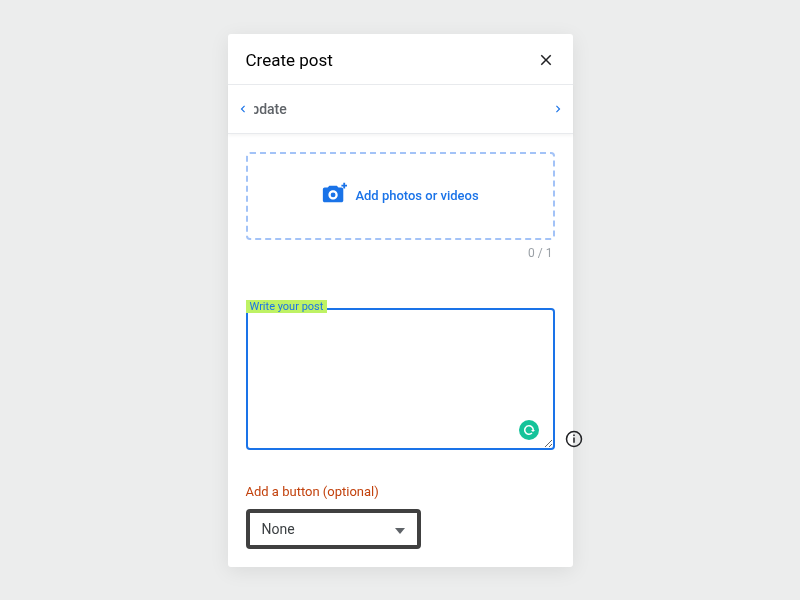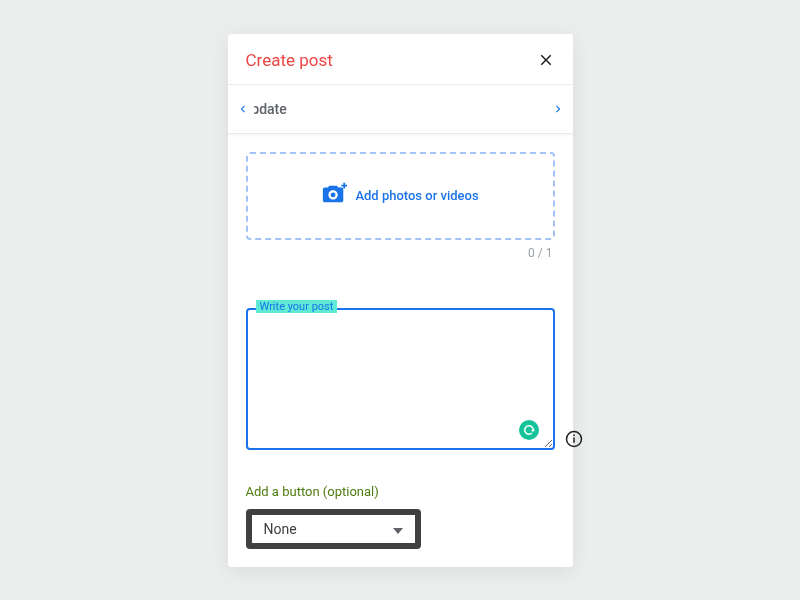--- a/index.html
+++ b/index.html
@@ -22,21 +22,21 @@
     }
     .header {
       display: flex;
       align-items: center;
       justify-content: space-between;
       padding: 16px 18px 14px 18px;
     }
     .header-title {
       font-size: 17px;
       font-weight: 400;
-      color: #ef4444;
+      color: #000000;
     }
     .close-btn {
       cursor: pointer;
       line-height: 0;
     }
     .tabs-wrap {
       border-top: 1px solid #e8eaed;
       border-bottom: 1px solid #e8eaed;
       position: relative;
       box-shadow: 0 2px 3px rgba(0,0,0,0.04);
@@ -110,22 +110,22 @@
       padding-right: 2px;
     }
 
     .field-wrap {
       margin-top: 48px;
       position: relative;
     }
     .field-label {
       position: absolute;
       top: -8px;
-      left: 10px;
-      background: #5eead4;
+      left: 0;
+      background: #bef264;
       padding: 0 4px;
       font-size: 11px;
       color: #1a73e8;
     }
     .text-field {
       border: 2px solid #1a73e8;
       border-radius: 4px;
       width: 100%;
       height: 142px;
       padding: 10px;
@@ -147,26 +147,26 @@
     }
     .info-dot {
       position: absolute;
       right: -28px;
       bottom: 6px;
       width: 18px; height: 18px;
     }
 
     .section-label {
       font-size: 13px;
-      color: #4d7c0f;
+      color: #c2410c;
       margin-top: 30px;
       margin-bottom: 10px;
     }
     .select {
-      border: 6px solid #404040;
+      border: 4px solid #404040;
       border-radius: 4px;
       height: 40px;
       width: 175px;
       display: flex;
       align-items: center;
       justify-content: space-between;
       padding: 0 12px;
       font-size: 14px;
       color: #3c4043;
       cursor: pointer;

